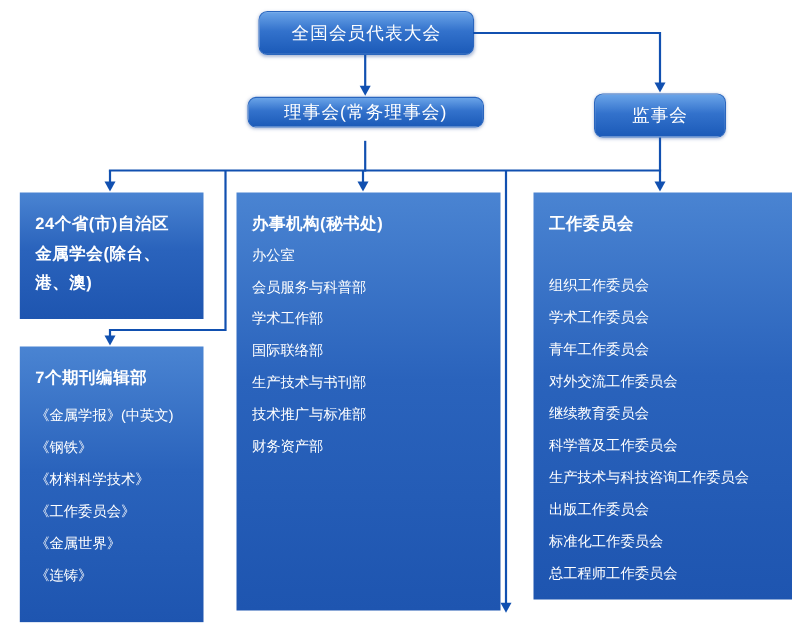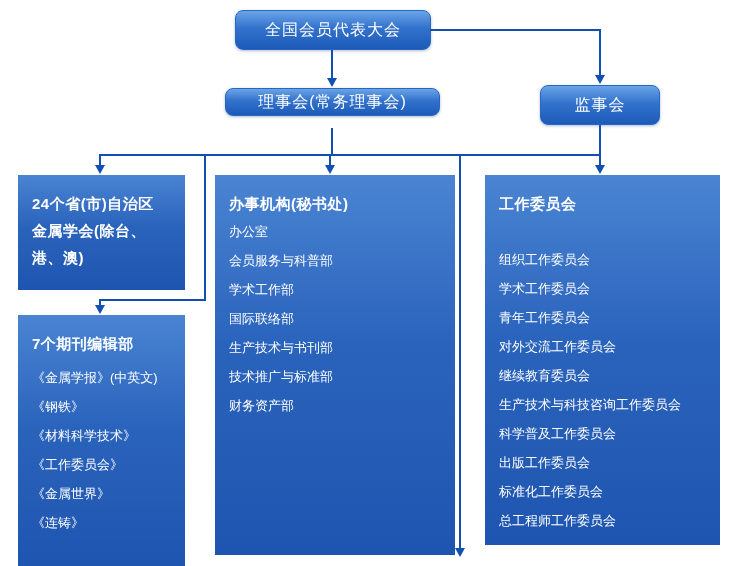--- a/index.html
+++ b/index.html
@@ -117,21 +117,21 @@
   </div>
 
   <div class="panel panel-committees">
     <div class="panel-title">工作委员会</div>
     <div class="panel-list">
         <div class="list-item">组织工作委员会</div>
         <div class="list-item">学术工作委员会</div>
         <div class="list-item">青年工作委员会</div>
         <div class="list-item">对外交流工作委员会</div>
         <div class="list-item">继续教育委员会</div>
+        <div class="list-item">科学普及工作委员会</div>
         <div class="list-item">生产技术与科技咨询工作委员会</div>
-        <div class="list-item">科学普及工作委员会</div>
         <div class="list-item">出版工作委员会</div>
         <div class="list-item">标准化工作委员会</div>
         <div class="list-item">总工程师工作委员会</div>
       </div>
   </div>
 
 </div>
 
 </body></html>

